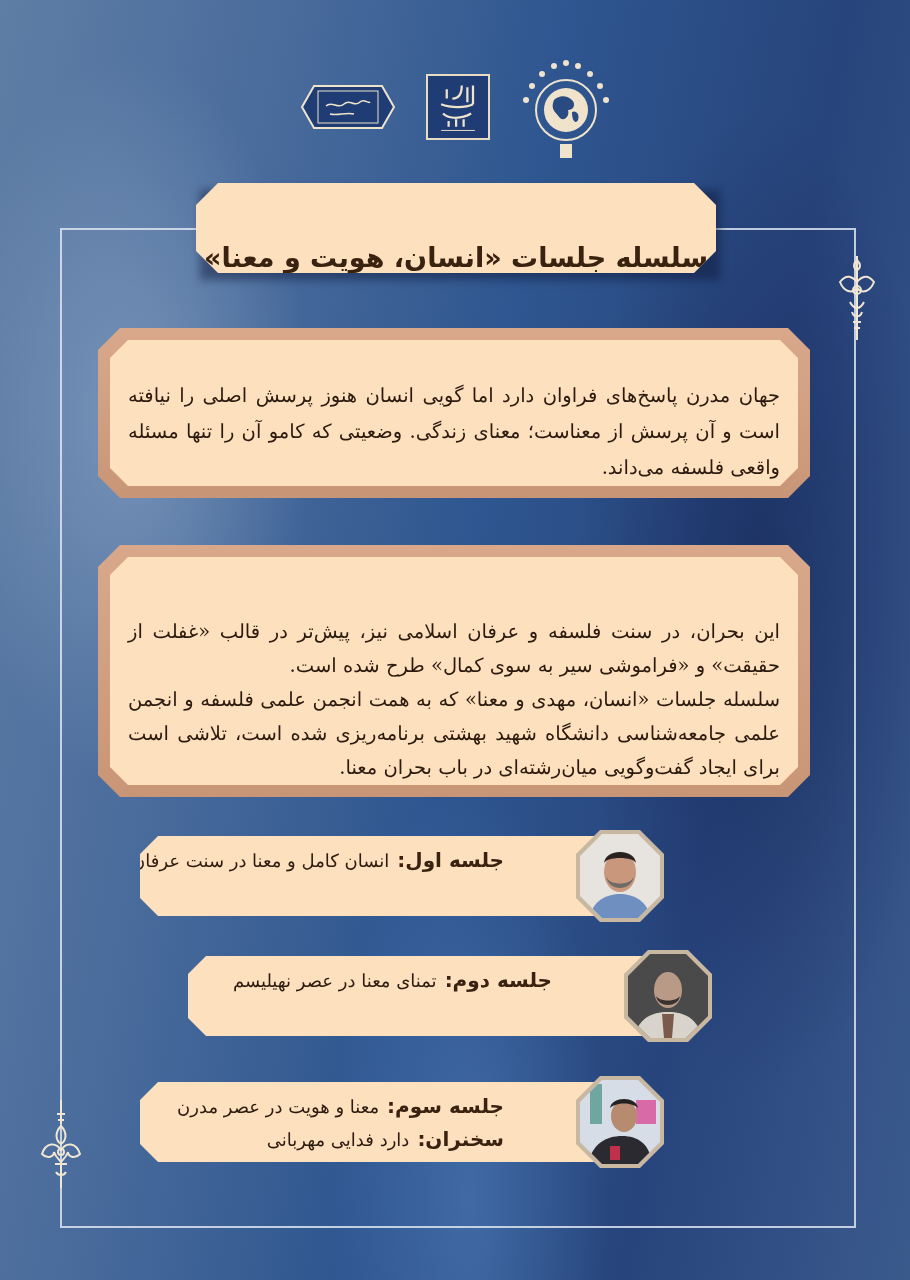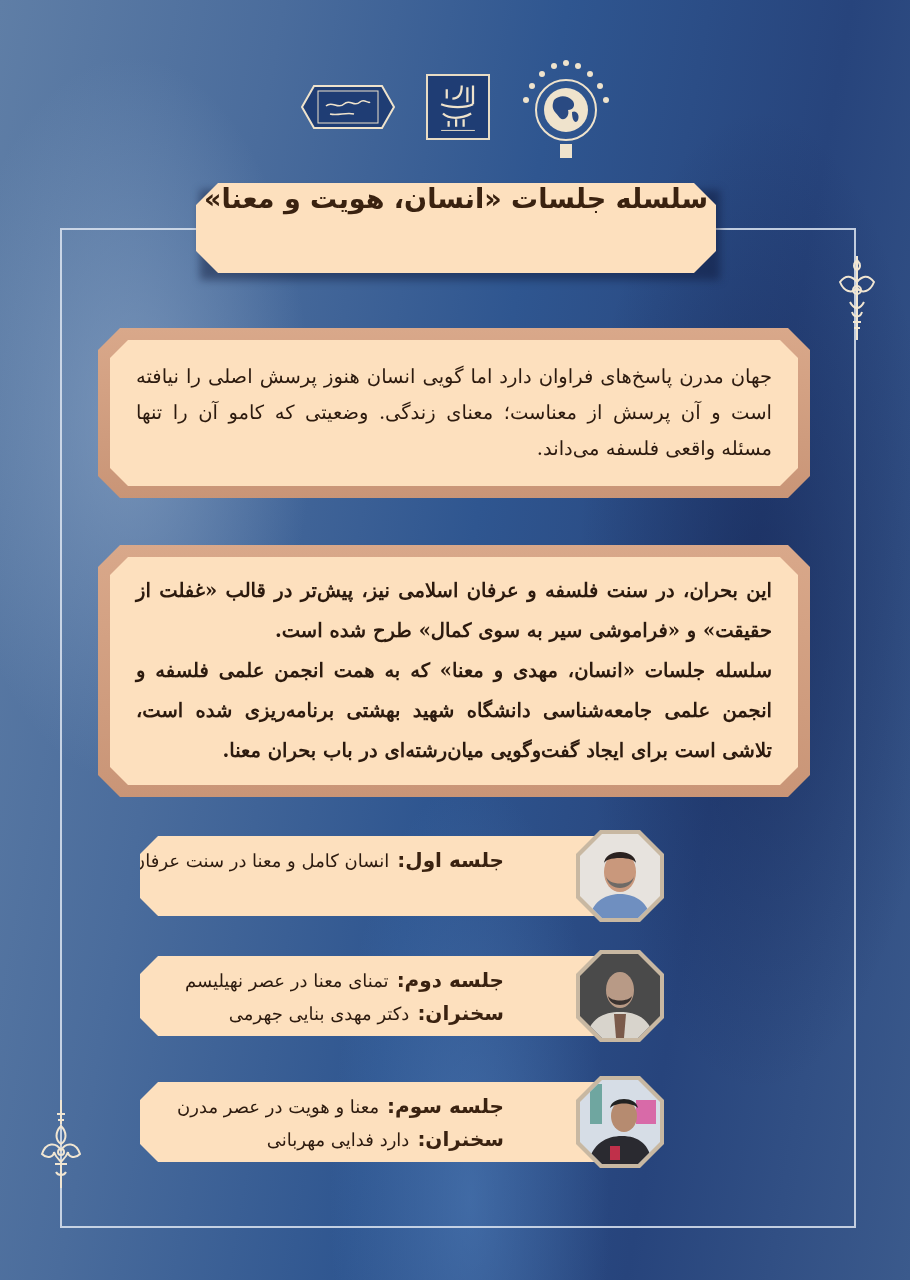--- a/index.html
+++ b/index.html
@@ -31,41 +31,41 @@
   .logo svg { width: 100%; height: 100%; display: block; }
 
   .oct {
     position: absolute;
     clip-path: polygon(22px 0, calc(100% - 22px) 0, 100% 22px, 100% calc(100% - 22px), calc(100% - 22px) 100%, 22px 100%, 0 calc(100% - 22px), 0 22px);
   }
   .title-box {
     left: 196px; top: 183px; width: 520px; height: 90px;
     background: #fde0be;
     box-shadow: 0 6px 10px rgba(0,0,0,0.45);
-    display: flex; align-items: flex-start; justify-content: center;
+    display: flex; align-items: flex-end; justify-content: center;
   }
   .title-shadow {
     position: absolute; left: 200px; top: 190px; width: 520px; height: 90px;
     background: rgba(10,20,50,0.45); filter: blur(4px);
   }
   .title-text { font-family: "DejaVu Sans", sans-serif; font-weight: bold; font-size: 27px; color: #3a2210; }
 
   .panel-outer { background: linear-gradient(180deg, #d9a88a, #c99577); }
   .panel-inner {
     position: absolute; left: 12px; top: 12px; right: 12px; bottom: 12px;
     background: #fde0be;
     clip-path: polygon(18px 0, calc(100% - 18px) 0, 100% 18px, 100% calc(100% - 18px), calc(100% - 18px) 100%, 18px 100%, 0 calc(100% - 18px), 0 18px);
-    display: flex; align-items: center; padding: 0 26px;
+    display: flex; align-items: flex-end; padding: 0 18px;
   }
   .panel-text {
     font-family: "DejaVu Serif", serif; font-size: 19.5px; line-height: 36px; color: #2c1a0e; text-align: justify; width: 100%;
   }
   .intro { left: 98px; top: 328px; width: 712px; height: 170px; }
   .crisis { left: 98px; top: 545px; width: 712px; height: 252px; }
-  .crisis .panel-text { line-height: 40px; font-weight: bold; }
+  .crisis .panel-text { line-height: 34px; }
 
   .session {
     position: absolute; left: 140px; width: 524px; height: 86px;
   }
   .session-bar {
     position: absolute; right: 50px; left: 0; top: 4px; height: 80px;
     background: #fde0be;
     clip-path: polygon(18px 0, 100% 0, 100% 100%, 18px 100%, 0 calc(100% - 18px), 0 18px);
     box-shadow: 0 4px 8px rgba(0,0,0,0.4);
     padding: 8px 110px 0 10px;
@@ -76,21 +76,21 @@
     position: absolute; right: 0; top: -2px; width: 88px; height: 92px;
     background: #c8b8a2;
     clip-path: polygon(24px 0, 64px 0, 88px 24px, 88px 68px, 64px 92px, 24px 92px, 0 68px, 0 24px);
   }
   .photo-inner {
     position: absolute; left: 4px; top: 4px; right: 4px; bottom: 4px;
     clip-path: polygon(22px 0, 58px 0, 80px 22px, 80px 62px, 58px 84px, 22px 84px, 0 62px, 0 22px);
   }
   .photo svg { width: 100%; height: 100%; display: block; }
   .s1 { top: 832px; }
-  .s2 { top: 952px; }
+  .s2 { top: 952px; margin-left: 48px; }
   .s3 { top: 1078px; }
 </style>
 </head>
 <body>
 
 <div class="frame"></div>
 
 <div class="ornament orn-right">
   <svg viewBox="0 0 46 92" fill="none" stroke="#f1e6d2" stroke-width="2">
     <path d="M23 4 L23 88"></path>
@@ -185,21 +185,20 @@
           <path d="M24 30 c0 -16 32 -16 32 0 c0 -8 -32 -8 -32 0z" fill="#2a2220"></path>
           <path d="M26 42 c2 16 26 16 28 0 c-2 10 -26 10 -28 0z" fill="#6e6a66"></path>
         </svg>
     </div>
   </div>
 </div>
 
 <div class="session s2">
   <div class="session-bar">
     <div class="session-line"><span class="session-label">جلسه دوم:</span><span>تمنای معنا در عصر نهیلیسم</span></div>
-    <div class="session-line"><span class="session-label">سخنران:</span><span>دکتر مهدی بنایی جهرمی</span></div>
   </div>
   <div class="photo">
     <div class="photo-inner">
       <svg viewBox="0 0 80 84">
           <rect width="80" height="84" fill="#4a4a4a"></rect>
           <path d="M6 84 c4 -20 18 -26 34 -26 c16 0 30 6 34 26z" fill="#d8d4cc"></path>
           <path d="M34 60 l12 0 l-2 24 l-8 0z" fill="#7a5a4a"></path>
           <ellipse cx="40" cy="36" rx="14" ry="18" fill="#b89a86"></ellipse>
           <path d="M28 42 c2 12 22 12 24 0 c-4 6 -20 6 -24 0z" fill="#3a3230"></path>
         </svg>

